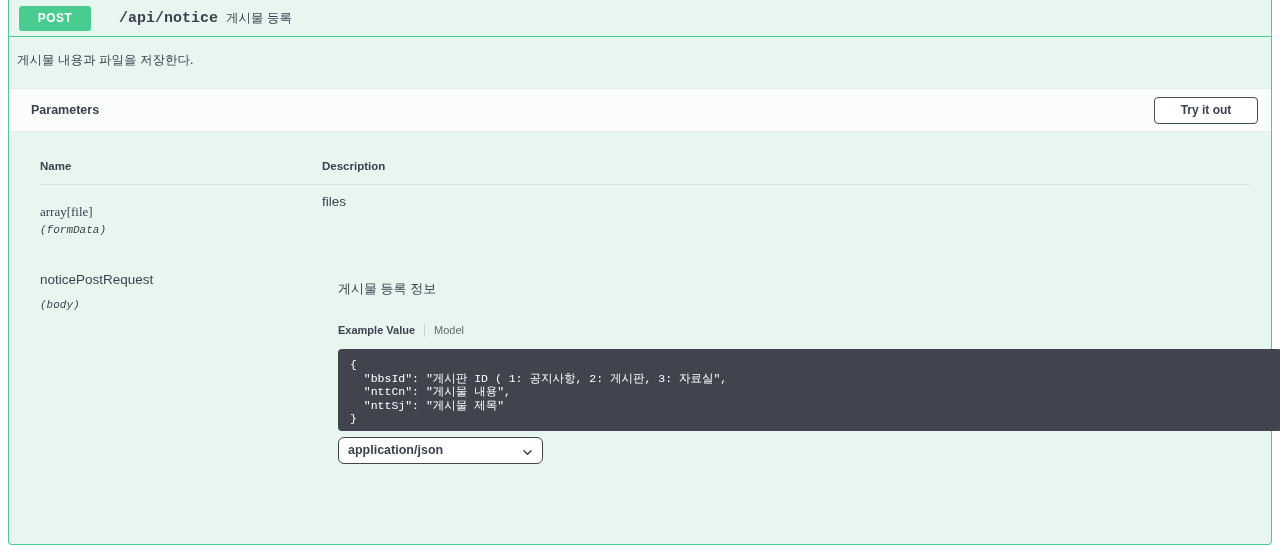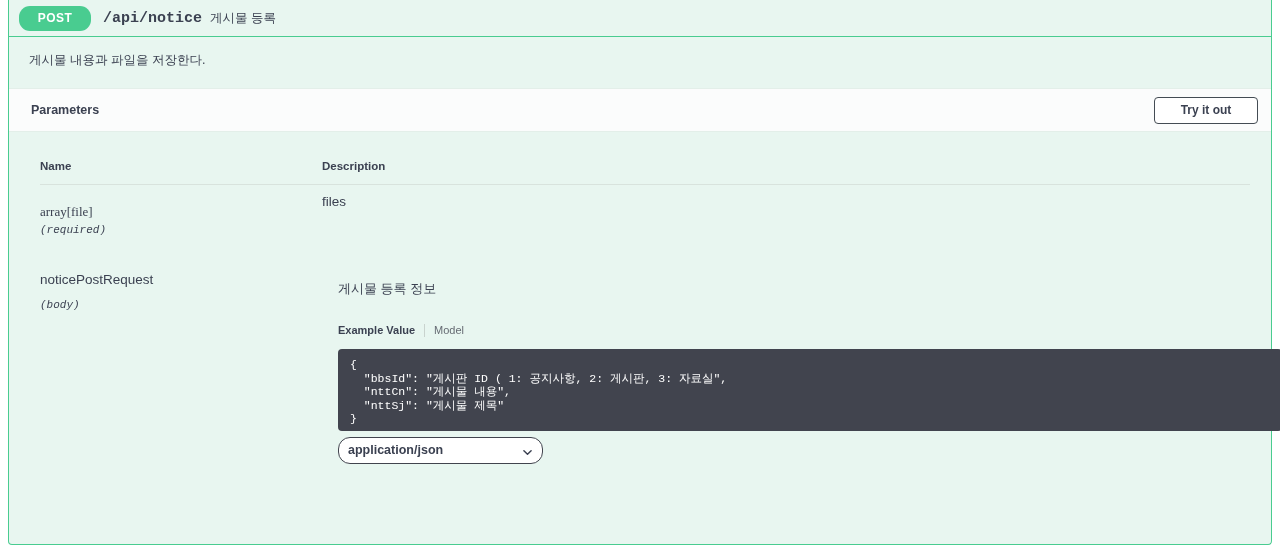--- a/index.html
+++ b/index.html
@@ -42,22 +42,22 @@
   .http-method {
     background: #49cc90;
     color: #ffffff;
     font-family: "Liberation Sans", sans-serif;
     font-size: 12px;
     font-weight: bold;
     letter-spacing: 0.4px;
     text-align: center;
     width: 72px;
     line-height: 25px;
-    border-radius: 11px;
-    margin-right: 12px;
+    border-radius: 3px;
+    margin-right: 28px;
     flex: 0 0 auto;
   }
   .op-path {
     font-family: "Liberation Mono", monospace;
     font-size: 15px;
     font-weight: bold;
     color: #3b4151;
     flex: 0 0 auto;
   }
   .op-summary {
@@ -69,21 +69,21 @@
     text-align: right;
   }
 
   
   .opblock-description {
     position: absolute;
     left: 0;
     top: 37px;
     right: 0;
     height: 46px;
-    padding: 15px 20px 0 20px;
+    padding: 15px 20px 0 8px;
     box-sizing: border-box;
     font-size: 12.5px;
     color: #3b4151;
   }
 
   
   .params-header {
     position: absolute;
     left: 0;
     top: 88px;
@@ -254,21 +254,21 @@
     font-weight: bold;
     color: #3b4151;
   }
   .select-wrap {
     margin-top: 6px;
     position: relative;
     width: 205px;
     height: 27px;
     background: #ffffff;
     border: 1px solid #41444e;
-    border-radius: 12px;
+    border-radius: 6px;
     box-sizing: border-box;
   }
   .select-value {
     position: absolute;
     left: 9px;
     top: 5px;
     font-size: 12.5px;
     font-weight: bold;
     color: #3b4151;
   }
@@ -300,21 +300,21 @@
   </div>
 
   <div class="params-table">
 
     <span class="th name">Name</span>
     <span class="th desc">Description</span>
     <div class="th-rule"></div>
 
     <div class="row1-name">
       <div class="param-type">array[file]</div>
-      <div class="param-in">(required)</div>
+      <div class="param-in">(formData)</div>
     </div>
     <div class="row1-desc">files</div>
 
     <div class="row2-name">
       <div class="param-name-plain">noticePostRequest</div>
       <div class="param-in" style="margin-top:12px;">(body)</div>
     </div>
 
     <div class="row2-desc">
       <div class="body-desc">게시물 등록 정보</div>

